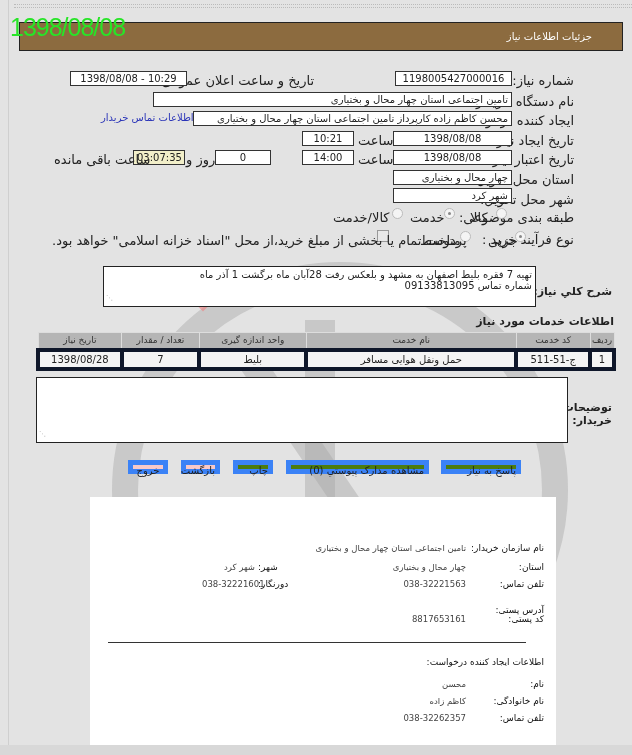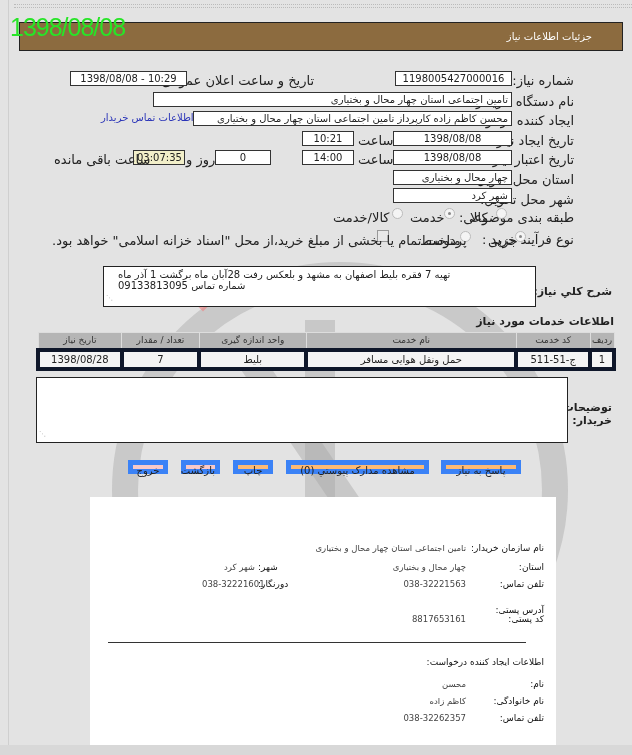--- a/index.html
+++ b/index.html
@@ -13,27 +13,27 @@
   .lbl { position: absolute; font-size: 13px; color: #222; white-space: nowrap; }
   .box { position: absolute; height: 15px; background: #fff; border: 1px solid #333; font-size: 10px; padding: 0 3px; white-space: nowrap; overflow: hidden; line-height: 13px; }
   .box.c { text-align: center; direction: ltr; }
   .box.r { text-align: right; }
   .box.yellow { background: #f2efc9; }
   .link { position: absolute; color: #2a34b8; font-size: 10px; white-space: nowrap; }
   .radio { position: absolute; width: 11px; height: 11px; border-radius: 50%; border: 1px solid #bbb; background: #f4f4f4; }
   .radio.on::after { content: ""; position: absolute; left: 3px; top: 3px; width: 3px; height: 3px; border-radius: 50%; background: #888; }
   .check { position: absolute; width: 12px; height: 12px; border: 1px solid #999; background: #e8e8e8; }
   .bold { font-weight: bold; font-size: 11px; }
-  .textarea { position: absolute; background: #fff; border: 1px solid #222; font-size: 10px; padding: 2px 14px; line-height: 11px; text-align: left; }
+  .textarea { position: absolute; background: #fff; border: 1px solid #222; font-size: 10px; padding: 2px 3px; line-height: 11px; text-align: right; }
   .textarea .grip { position: absolute; left: 2px; bottom: 2px; color: #aaa; font-size: 7px; }
   table.svc { position: absolute; left: 36px; top: 332px; width: 580px; border-collapse: collapse; font-size: 9px; }
   table.svc th { background: #b5b5b5; color: #333; font-weight: normal; height: 17px; border: 1px solid #ddd; }
   table.svc td { background: #f4f4f4; height: 19px; text-align: center; border: 4px solid #0f172a; font-size: 10px; }
   .btn { position: absolute; top: 460px; height: 14px; border: 5px solid #3b82f6; font-size: 10px; line-height: 12px; text-align: center; }
-  .btn.green { background: #fdba74; }
+  .btn.green { background: #4d7c0f; text-align: right; }
   .btn.pink { background: #f8c9c9; }
   .card { position: absolute; left: 90px; top: 497px; width: 466px; height: 248px; background: #fff; }
   .card-head { position: absolute; left: 1px; top: 6px; width: 453px; height: 24px; background: #8c6b3f; }
   .card-head .t { position: absolute; right: 12px; top: 6px; color: #fff; font-size: 10px; }
   .cl { position: absolute; font-size: 9px; color: #111; white-space: nowrap; }
   .cv { position: absolute; font-size: 8.5px; color: #444; white-space: nowrap; }
   .cv.ltr { direction: ltr; }
   .sep { position: absolute; left: 18px; top: 145px; width: 418px; height: 1px; background: #333; }
   .wm { position: absolute; pointer-events: none; }
   .bottom-strip { position: absolute; left: 0; right: 0; top: 745px; height: 10px; background: #d8d8d8; }

